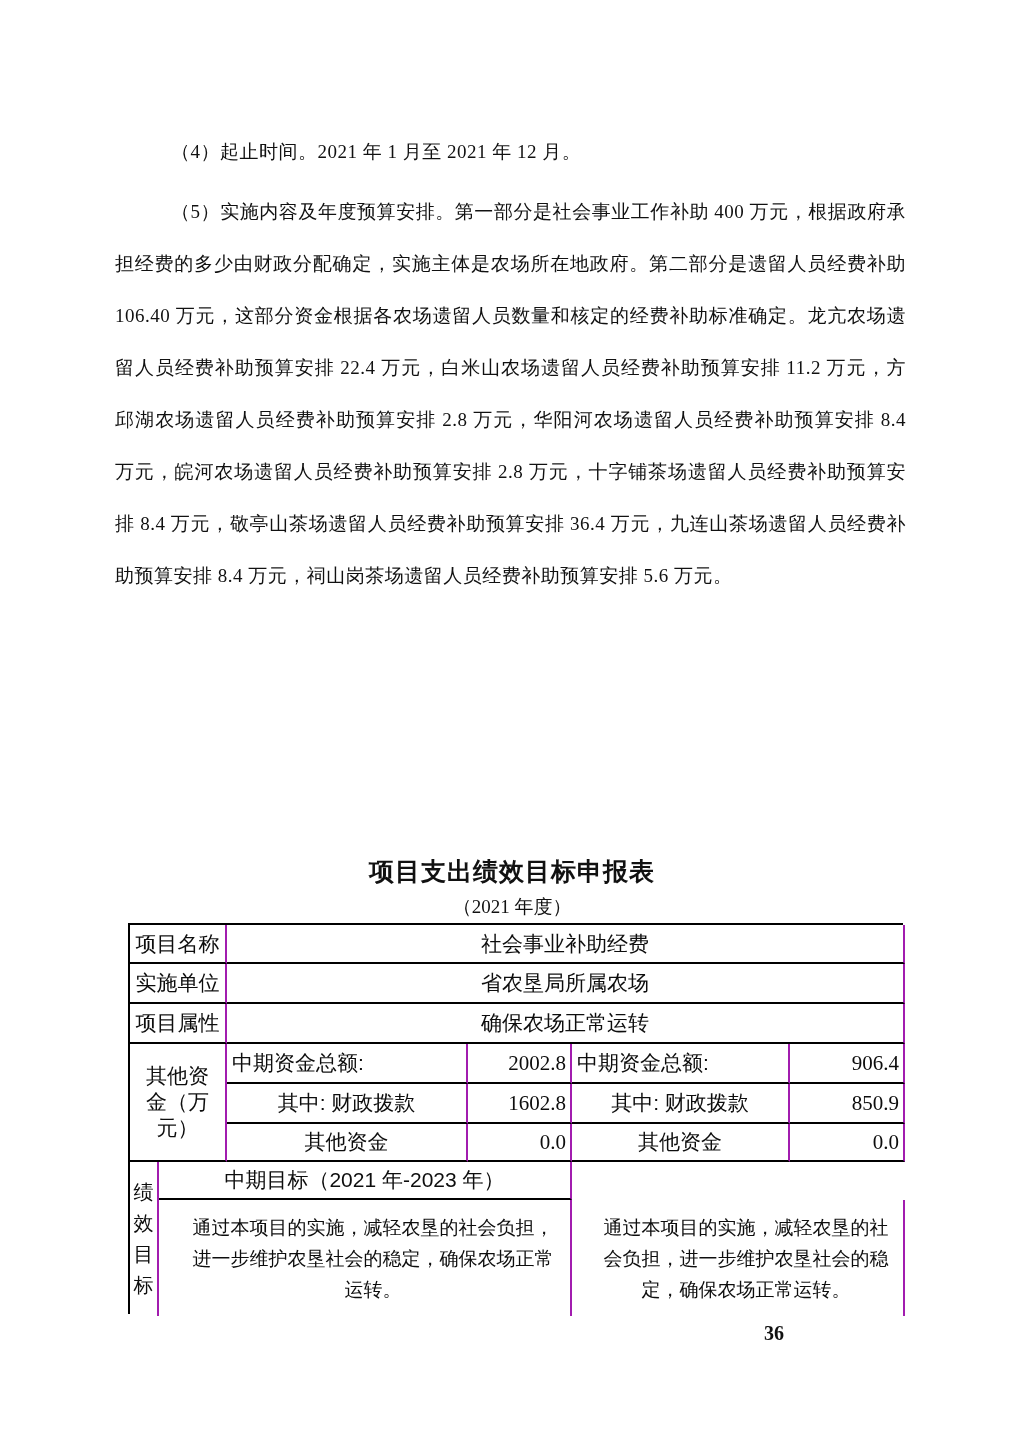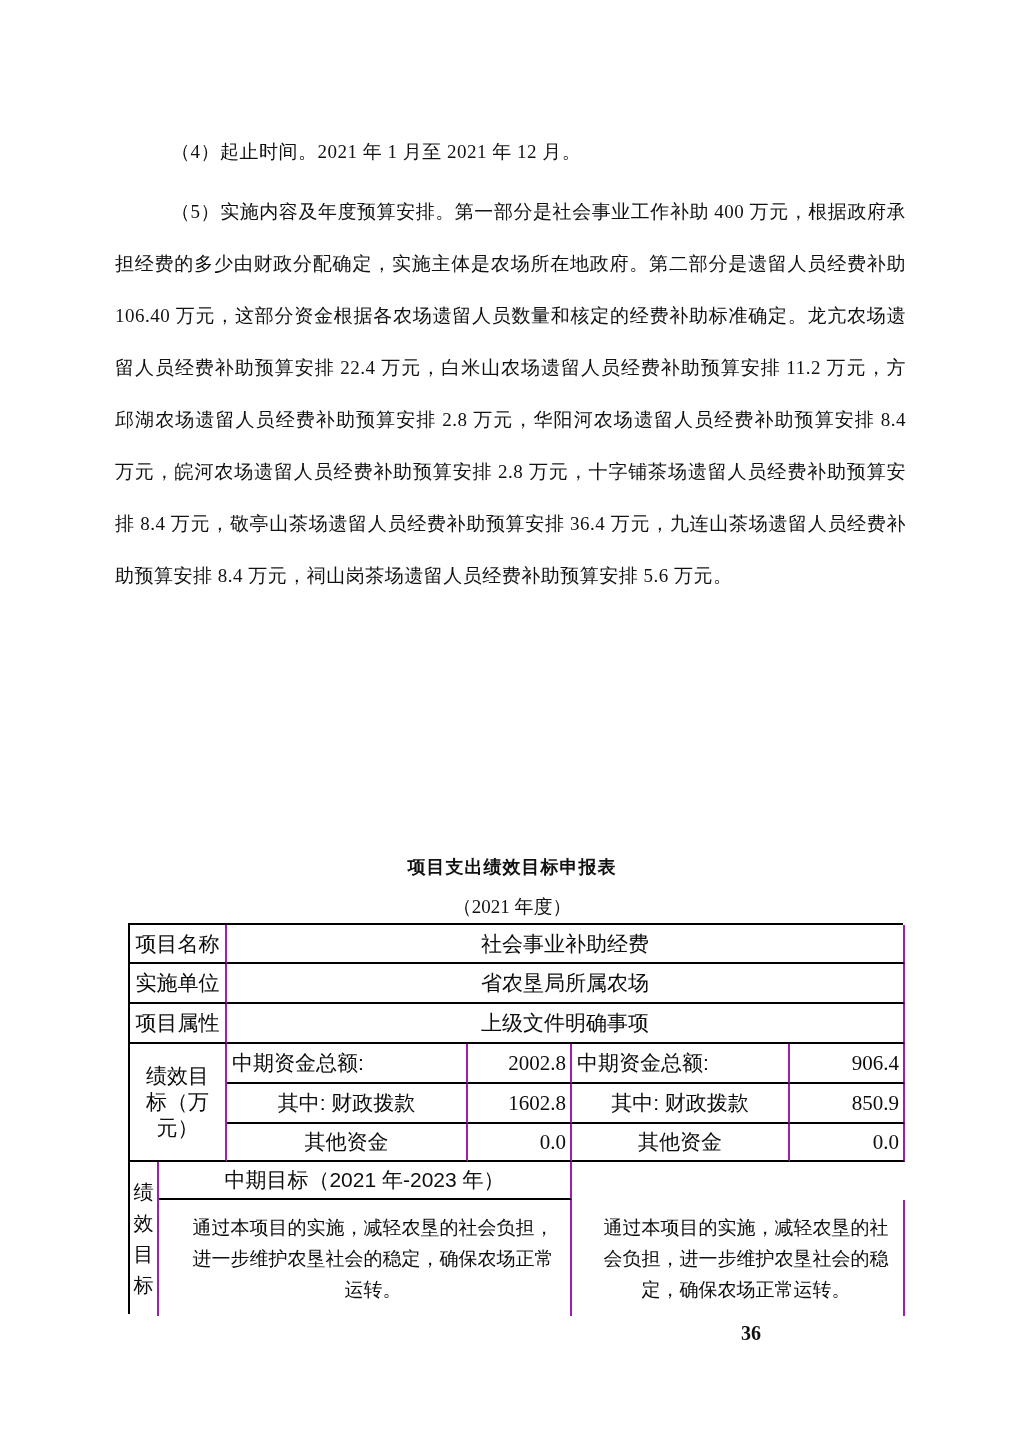--- a/index.html
+++ b/index.html
@@ -15,21 +15,21 @@
   .bodytext p {
     margin:0 0 0 0; padding:0;
     font-size:19px; line-height:52px; letter-spacing:0.5px;
     text-align:justify; text-align-last:left;
     text-indent:56px;
   }
   .bodytext p + p { margin-top:8px; }
   
   .form-title {
     position:absolute; left:0; top:855px; width:1024px;
-    text-align:center; font-weight:bold; font-size:18px;
+    text-align:center; font-weight:bold; font-size:25px;
     font-family:"Liberation Sans","DejaVu Sans",sans-serif;
     letter-spacing:1px;
   }
   .form-subtitle {
     position:absolute; left:0; top:894px; width:1024px;
     text-align:center; font-size:19px;
   }
   
   .tbl {
     position:absolute; left:128px; top:923px; width:775px; height:391px;
@@ -59,22 +59,22 @@
   .r3l{grid-area:3/1/4/3;} .r3v{grid-area:3/3/4/7;}
   .fh {grid-area:4/1/7/3; line-height:28px; padding:0 4px;}
   .f1a{grid-area:4/3/5/4;} .f1b{grid-area:4/4/5/5;} .f1c{grid-area:4/5/5/6;} .f1d{grid-area:4/6/5/7;}
   .f2a{grid-area:5/3/6/4;} .f2b{grid-area:5/4/6/5;} .f2c{grid-area:5/5/6/6;} .f2d{grid-area:5/6/6/7;}
   .f3a{grid-area:6/3/7/4;} .f3b{grid-area:6/4/7/5;} .f3c{grid-area:6/5/7/6;} .f3d{grid-area:6/6/7/7;}
   .gside{grid-area:7/1/9/2;}
   .gmh{grid-area:7/2/8/5;} .gyh{grid-area:7/5/8/7;}
   .gmt{grid-area:8/2/9/5;} .gyt{grid-area:8/5/9/7;}
   
   .pagenum {
-    position:absolute; left:721px; top:1322px; width:40px;
-    font-size:20px; font-weight:600; text-align:right;
+    position:absolute; left:764px; top:1322px; width:40px;
+    font-size:20px; font-weight:600; text-align:left;
   }
 </style>
 </head>
 <body>
 
 <div class="page">
 
   <div class="bodytext">
     <p>（4）起止时间。2021 年 1 月至 2021 年 12 月。</p>
     <p>（5）实施内容及年度预算安排。第一部分是社会事业工作补助 400 万元，根据政府承担经费的多少由财政分配确定，实施主体是农场所在地政府。第二部分是遗留人员经费补助 106.40 万元，这部分资金根据各农场遗留人员数量和核定的经费补助标准确定。龙亢农场遗留人员经费补助预算安排 22.4 万元，白米山农场遗留人员经费补助预算安排 11.2 万元，方邱湖农场遗留人员经费补助预算安排 2.8 万元，华阳河农场遗留人员经费补助预算安排 8.4 万元，皖河农场遗留人员经费补助预算安排 2.8 万元，十字铺茶场遗留人员经费补助预算安排 8.4 万元，敬亭山茶场遗留人员经费补助预算安排 36.4 万元，九连山茶场遗留人员经费补助预算安排 8.4 万元，祠山岗茶场遗留人员经费补助预算安排 5.6 万元。</p>
@@ -83,23 +83,23 @@
   <div class="form-title">项目支出绩效目标申报表</div>
   <div class="form-subtitle">（2021 年度）</div>
 
   <div class="tbl">
 
     <div class="cell r1l">项目名称</div>
     <div class="cell r1v">社会事业补助经费</div>
     <div class="cell r2l">实施单位</div>
     <div class="cell r2v">省农垦局所属农场</div>
     <div class="cell r3l">项目属性</div>
-    <div class="cell r3v">上级文件明确事项</div>
+    <div class="cell r3v">确保农场正常运转</div>
 
-    <div class="cell fh wrap">绩效目标（万元）</div>
+    <div class="cell fh wrap">其他资金（万元）</div>
 
     <div class="cell f1a left">中期资金总额:</div>
     <div class="cell f1b right">2002.8</div>
     <div class="cell f1c left">中期资金总额:</div>
     <div class="cell f1d right">906.4</div>
 
     <div class="cell f2a">其中: 财政拨款</div>
     <div class="cell f2b right">1602.8</div>
     <div class="cell f2c">其中: 财政拨款</div>
     <div class="cell f2d right">850.9</div>

